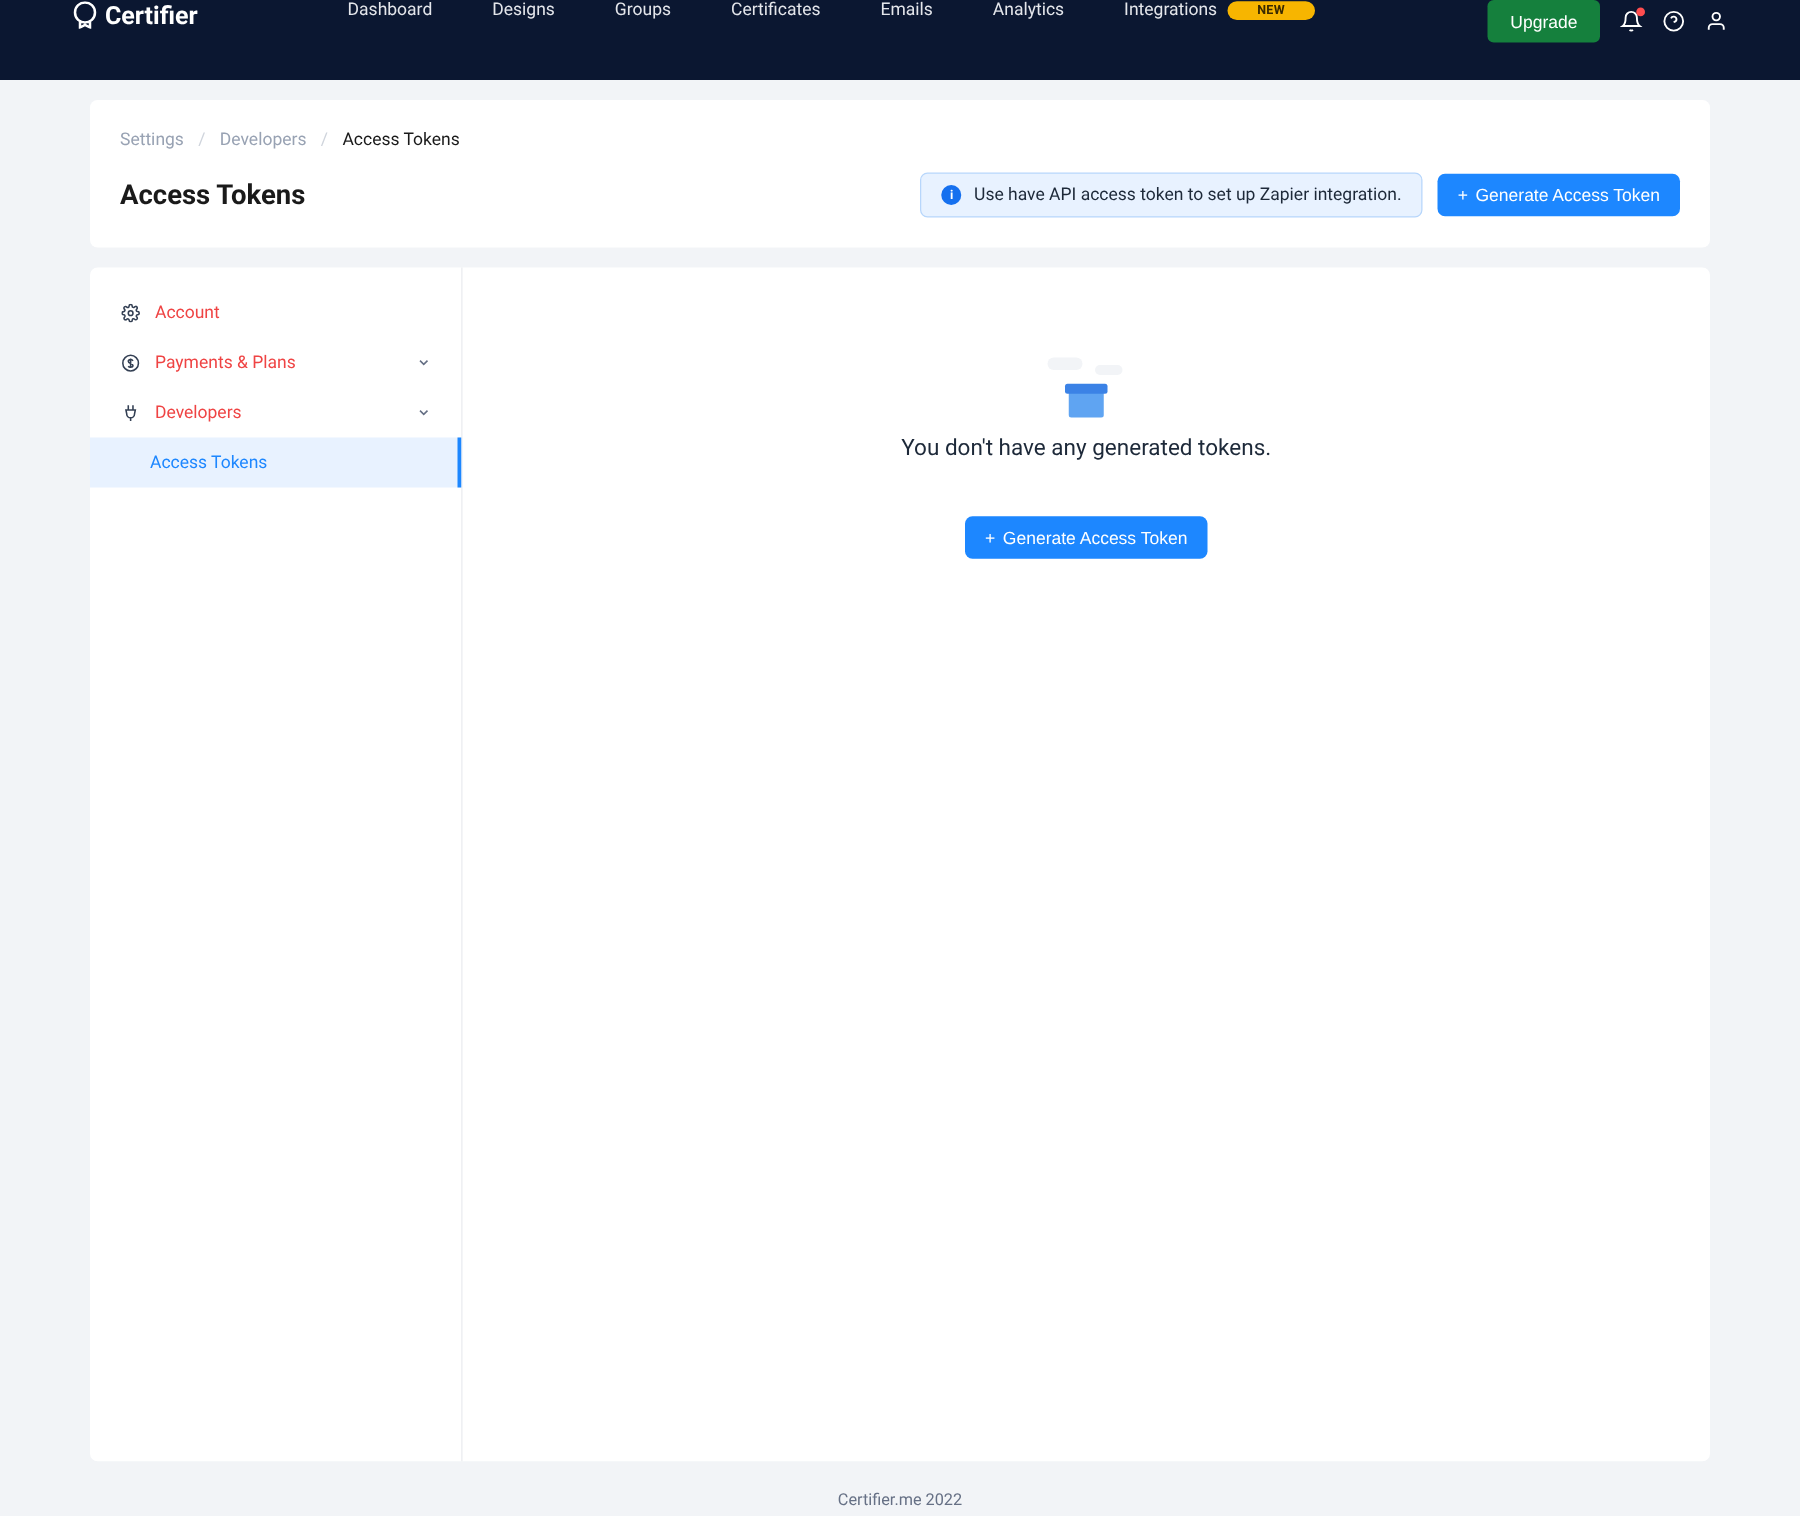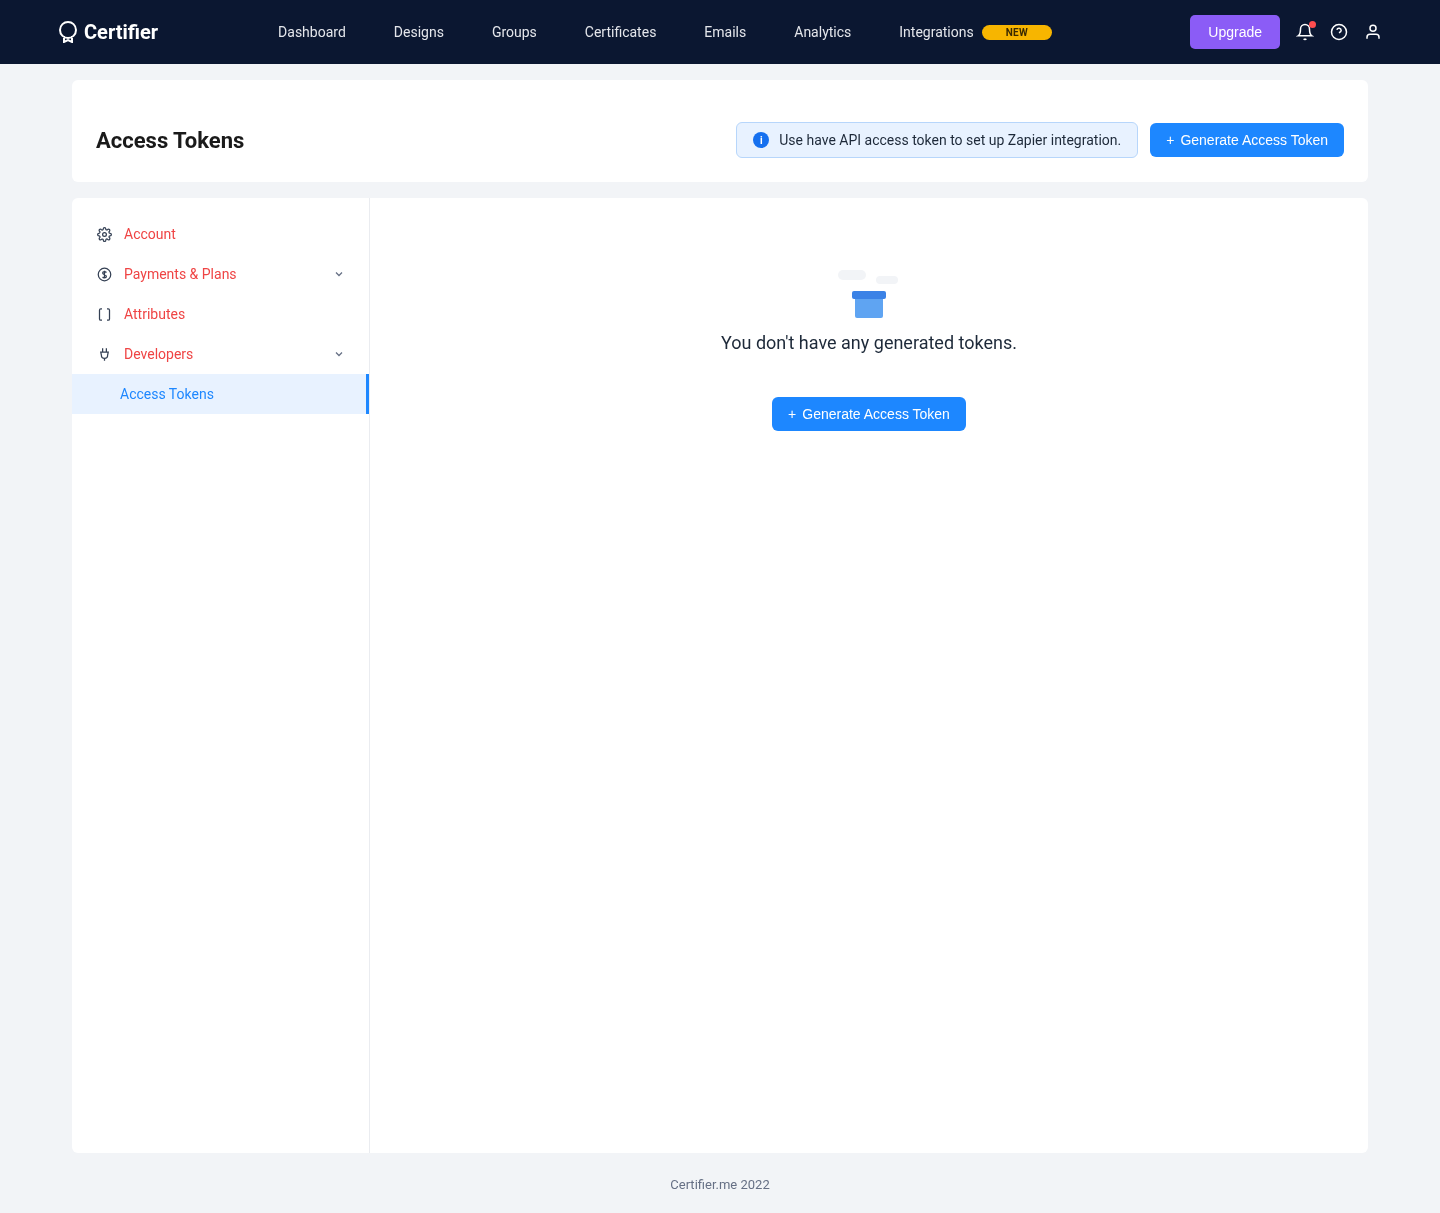--- a/index.html
+++ b/index.html
@@ -10,21 +10,21 @@
   width: 1440px;
   height: 1213px;
   overflow: hidden;
 }
 
 
 .navbar {
   background: #0b1731;
   height: 64px;
   display: flex;
-  align-items: center;
+  align-items: flex-start;
   padding: 0 58px;
 }
 .logo {
   display: flex;
   align-items: center;
   color: #fff;
   font-weight: 700;
   font-size: 20px;
   gap: 6px;
 }
@@ -51,21 +51,21 @@
   padding: 2px 24px;
   border-radius: 10px;
   letter-spacing: 0.3px;
 }
 .nav-right {
   display: flex;
   align-items: center;
   gap: 16px;
 }
 .btn-upgrade {
-  background: #8b5cf6;
+  background: #15803d;
   color: #fff;
   border: none;
   font-size: 14px;
   font-weight: 500;
   padding: 9px 18px;
   border-radius: 5px;
   cursor: pointer;
 }
 .nav-icon {
   color: #fff;
@@ -317,20 +317,27 @@
           <path d="M20 21v-2a4 4 0 0 0-4-4H8a4 4 0 0 0-4 4v2"></path>
           <circle cx="12" cy="7" r="4"></circle>
         </svg>
     </div>
   </div>
 </div>
 
 <div class="page">
 
   <div class="card header-card">
+    <div class="breadcrumb">
+      <span>Settings</span>
+      <span class="sep">/</span>
+      <span>Developers</span>
+      <span class="sep">/</span>
+      <span class="current">Access Tokens</span>
+    </div>
     <div class="header-row">
       <div class="page-title">Access Tokens</div>
       <div class="info-banner">
         <span class="info-icon">i</span>
         <span>Use have API access token to set up Zapier integration.</span>
       </div>
       <button class="btn-primary">
         <span class="plus">+</span>
         <span>Generate Access Token</span>
       </button>
@@ -359,28 +366,20 @@
             </svg>
         </span>
         <span>Payments &amp; Plans</span>
         <span class="chev">
           <svg width="12" height="12" viewBox="0 0 24 24" fill="none" stroke="currentColor" stroke-width="2.5">
               <polyline points="6 9 12 15 18 9"></polyline>
             </svg>
         </span>
       </div>
 
-      <div class="side-item">
-        <span class="side-icon">
-          <svg width="15" height="15" viewBox="0 0 24 24" fill="none" stroke="currentColor" stroke-width="2">
-              <path d="M8 3H6a2 2 0 0 0-2 2v14a2 2 0 0 0 2 2h2M16 3h2a2 2 0 0 1 2 2v14a2 2 0 0 1-2 2h-2"></path>
-            </svg>
-        </span>
-        <span>Attributes</span>
-      </div>
 
       <div class="side-item">
         <span class="side-icon">
           <svg width="15" height="15" viewBox="0 0 24 24" fill="none" stroke="currentColor" stroke-width="2">
               <path d="M9 2v6M15 2v6M6 8h12l-1 5a5 5 0 0 1-10 0L6 8zM12 18v4"></path>
             </svg>
         </span>
         <span>Developers</span>
         <span class="chev">
           <svg width="12" height="12" viewBox="0 0 24 24" fill="none" stroke="currentColor" stroke-width="2.5">

